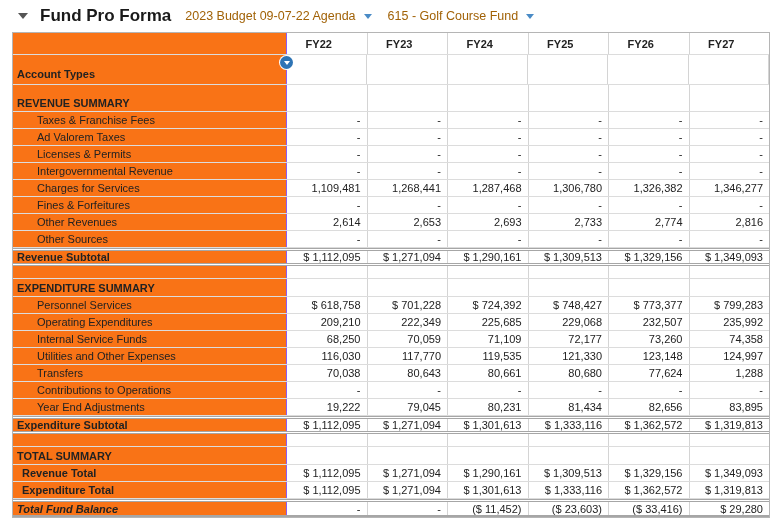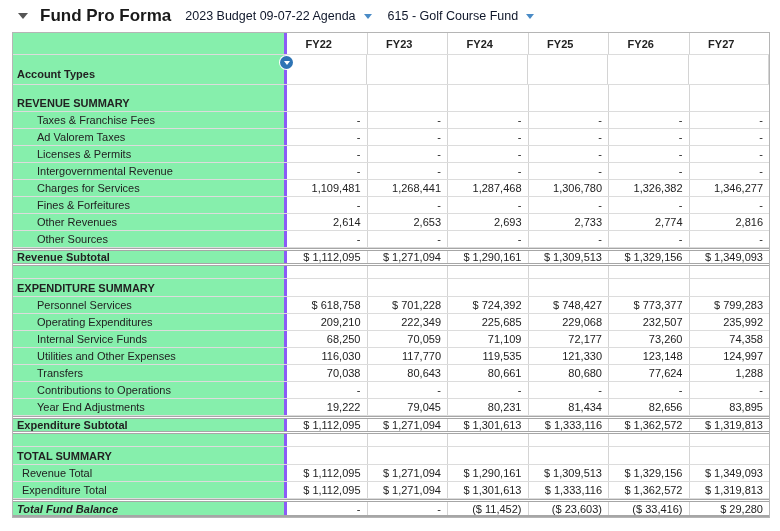--- a/index.html
+++ b/index.html
@@ -11,57 +11,57 @@
   
   .toolbar{
     height:32px;display:flex;align-items:center;padding-left:18px;
   }
   .collapse-arrow{
     width:0;height:0;border-left:5px solid transparent;border-right:5px solid transparent;
     border-top:6px solid #555;margin-right:12px;cursor:pointer;
   }
   .toolbar-title{font-weight:bold;font-size:17px;color:#1a1a1a;margin-right:14px;}
   .dd{
-    display:flex;align-items:center;color:#0f172a;font-size:12.5px;
+    display:flex;align-items:center;color:#a16207;font-size:12.5px;
     margin-right:16px;cursor:pointer;white-space:nowrap;
   }
   .dd .chev{
     width:0;height:0;border-left:4.5px solid transparent;border-right:4.5px solid transparent;
     border-top:5px solid #4a8bc6;margin-left:8px;
   }
   
   .grid{
     margin-left:12px;width:758px;border:1px solid #b5b5b5;background:#fff;
     box-sizing:border-box;
   }
   .row{display:flex;align-items:center;border-bottom:1px solid #dcdcdc;position:relative;box-sizing:border-box;}
   .cell{box-sizing:border-box;height:100%;display:flex;align-items:center;}
   .label-cell{
-    width:274px;flex:0 0 274px;background:#86efac;border-right:3px solid #8b5cf6;
+    width:274px;flex:0 0 274px;background:#f97316;border-right:1px solid #8b5cf6;
     padding-left:4px;overflow:hidden;white-space:nowrap;
   }
   .data-cell{
     flex:1 1 0;border-right:1px solid #d4d4d4;justify-content:flex-end;
     padding-right:6px;background:#fff;white-space:nowrap;position:relative;
   }
   .data-cell:last-child{border-right:none;}
   .row-header{height:22px;}
   .row-header .data-cell{justify-content:center;font-weight:bold;padding-right:16px;}
   .row-account-types{height:30px;}
   .row-account-types .label-cell{font-weight:bold;align-items:flex-end;padding-bottom:4px;}
   .row-spacer-sm{height:9px;border-bottom:none;}
   .row-spacer{height:13px;}
   .row-section{height:18px;gap:31px;}
   .row-section .label-cell{font-weight:bold;}
   .row-item{height:17px;}
   .row-item .label-cell{padding-left:24px;}
   .row-subtotal{height:18px;border-top:3px double #a6a6a6;border-bottom:3px double #a6a6a6;justify-content:flex-end;}
   .row-subtotal .label-cell{font-weight:bold;}
   .row-total{height:17px;}
-  .row-total .label-cell{font-weight:normal;padding-left:9px;}
+  .row-total .label-cell{font-weight:bold;padding-left:9px;}
   .row-grand-total{height:18px;border-top:3px double #a6a6a6;border-bottom:2px solid #a6a6a6;}
   .row-grand-total .label-cell{font-weight:bold;font-style:italic;}
   
   .filter-icon{
     position:absolute;left:267px;top:1px;width:13px;height:13px;border-radius:50%;
     background:#2e74b5;display:flex;align-items:center;justify-content:center;
     cursor:pointer;z-index:3;box-shadow:0 0 0 1px #ffffff;
   }
   .filter-icon .tri{
     width:0;height:0;border-left:3.5px solid transparent;border-right:3.5px solid transparent;

